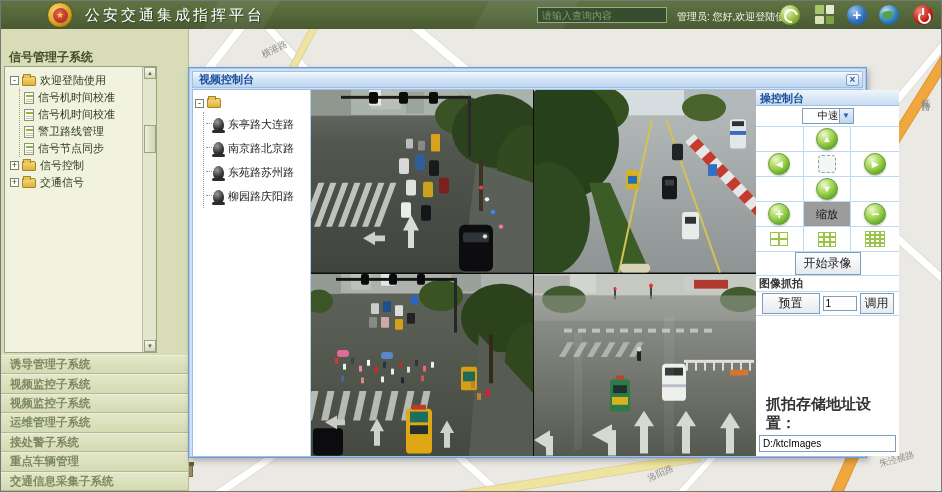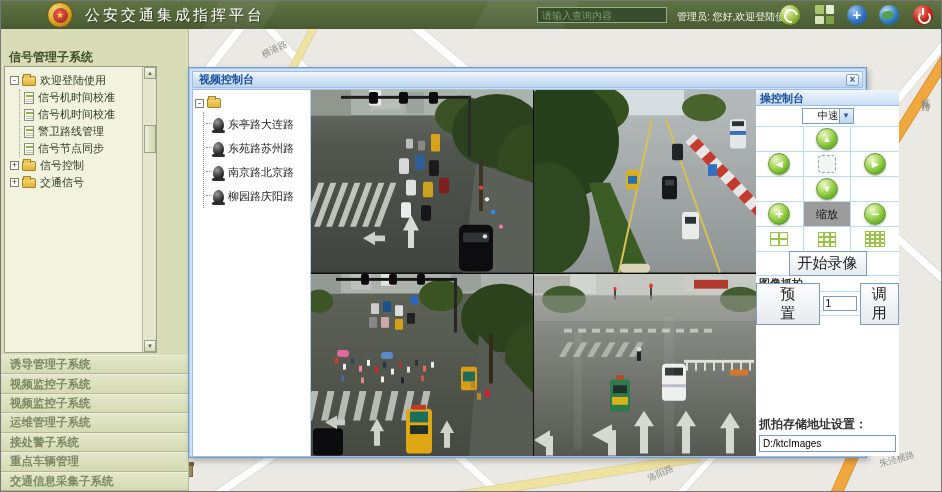--- a/index.html
+++ b/index.html
@@ -139,26 +139,26 @@
   .zoomlabel { background:#9c9c9c; color:#111; font-size:11px; width:100%; height:100%;
          display:flex; align-items:center; justify-content:center; }
   .cell-gray { padding:0 !important; }
   .laygrid { display:grid; gap:0; cursor:pointer; }
   .laygrid span { border:1px solid #9cc24e; background:#fdfff8; }
   .g2 { grid-template-columns:repeat(2,9px); grid-template-rows:repeat(2,7px); }
   .g3 { grid-template-columns:repeat(3,6px); grid-template-rows:repeat(3,5px); }
   .g4 { grid-template-columns:repeat(4,5px); grid-template-rows:repeat(4,4px); }
   .r-btn { height:24px; }
   .wbtn { padding:2px 8px; border:1px solid #7f9db9; background:linear-gradient(180deg,#fefefe,#e6e9ee);
-         font-size:15px; color:#222; cursor:pointer; font-family:inherit; }
+         font-size:12px; color:#222; cursor:pointer; font-family:inherit; }
   .r-section { height:16px; justify-content:flex-start; padding-left:3px; font-weight:bold; color:#333; }
   .r-preset { height:24px; gap:3px; }
   .preset-input { width:34px; height:15px; border:1px solid #7f9db9; font-size:10px; padding-left:2px; }
   .spacer { flex:1; }
-  .storage-label { font-weight:bold; color:#333; padding:2px 2px 1px 3px; font-size:12px; }
+  .storage-label { font-weight:bold; color:#333; padding:2px 2px 1px 10px; font-size:15px; }
   .storage-input { margin:1px 3px 4px 3px; height:17px; border:1px solid #7f9db9; font-size:10px; padding-left:3px; }
 </style>
 </head>
 <body>
 
 <div class="app">
 
   <div class="hdr">
     <div class="hdr-blob" style="left:210px;width:60px"></div>
     <div class="hdr-blob" style="left:480px;width:90px"></div>
@@ -275,25 +275,25 @@
           <span class="exp">-</span>
           <span class="folder"></span>
         </div>
         <div class="cam-rows">
           <div class="cam-row">
             <span class="dome"></span>
             <span>东亭路大连路</span>
           </div>
           <div class="cam-row">
             <span class="dome"></span>
-            <span>东苑路苏州路</span>
+            <span>南京路北京路</span>
           </div>
           <div class="cam-row">
             <span class="dome"></span>
-            <span>南京路北京路</span>
+            <span>东苑路苏州路</span>
           </div>
           <div class="cam-row">
             <span class="dome"></span>
             <span>柳园路庆阳路</span>
           </div>
         </div>
       </div>
 
       <div class="video-grid">
 

